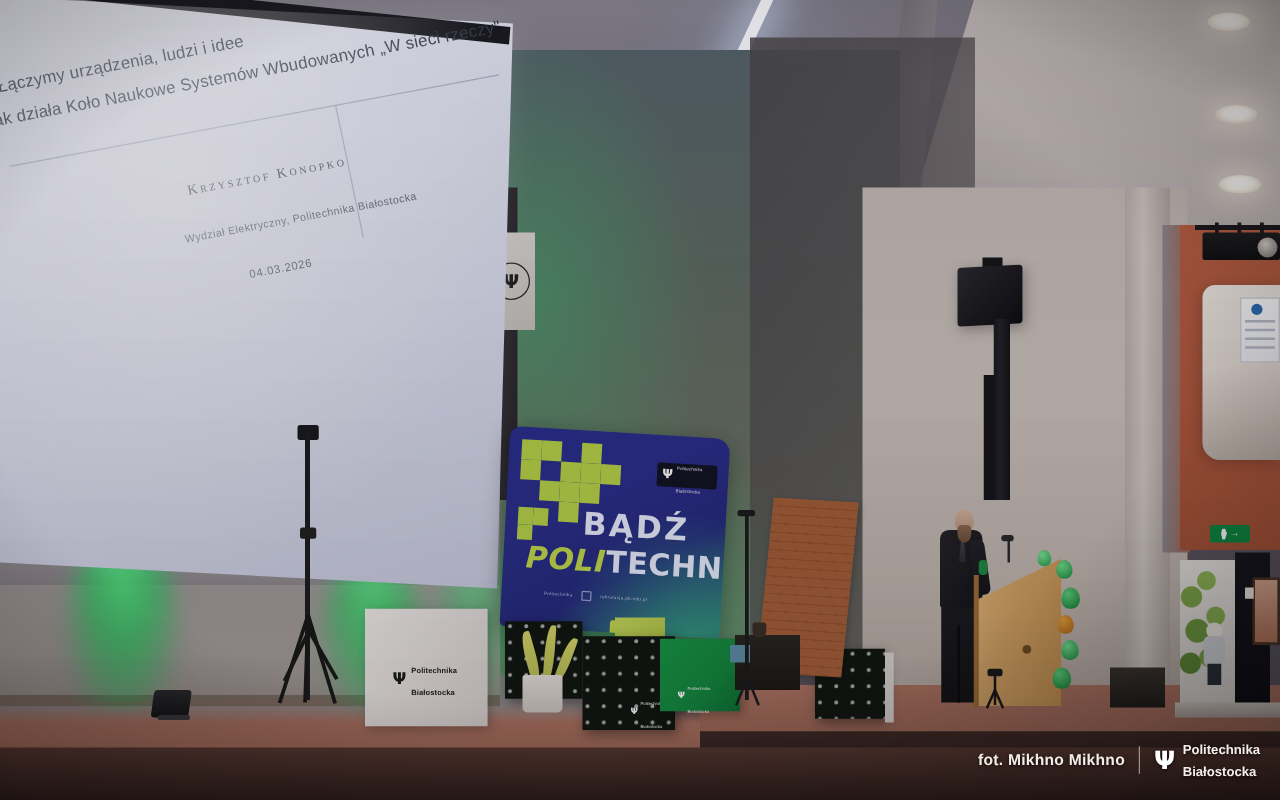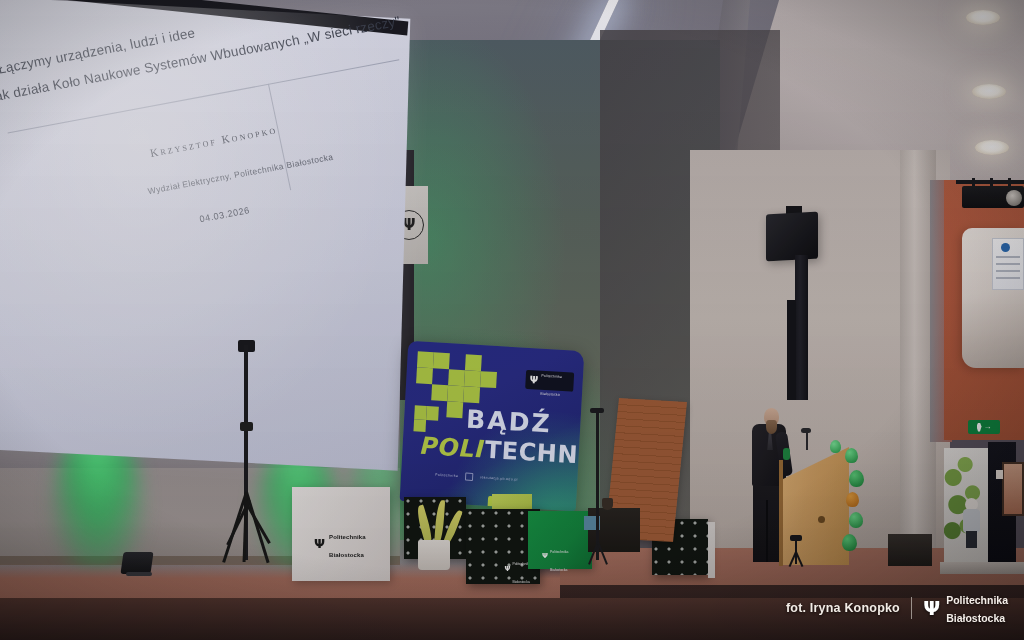--- a/index.html
+++ b/index.html
@@ -773,21 +773,21 @@
   </div>
   <div class="doorway"></div>
   <div class="door-poster"></div>
   <div class="door-sign"></div>
   <div class="window-sill"></div>
 
   <div class="grade"></div>
   <div class="vignette"></div>
 
   <div id="credit">
-    <span class="credit-text">fot. Iryna Konopko</span>
+    <span class="credit-text">fot. Mikhno Mikhno</span>
     <span class="credit-div"></span>
     <span class="credit-logo">
       <span class="credit-mark">Ψ</span>
       <span>
         <span class="credit-name">Politechnika</span><br>
         <span class="credit-name">Białostocka</span>
       </span>
     </span>
   </div>
 

